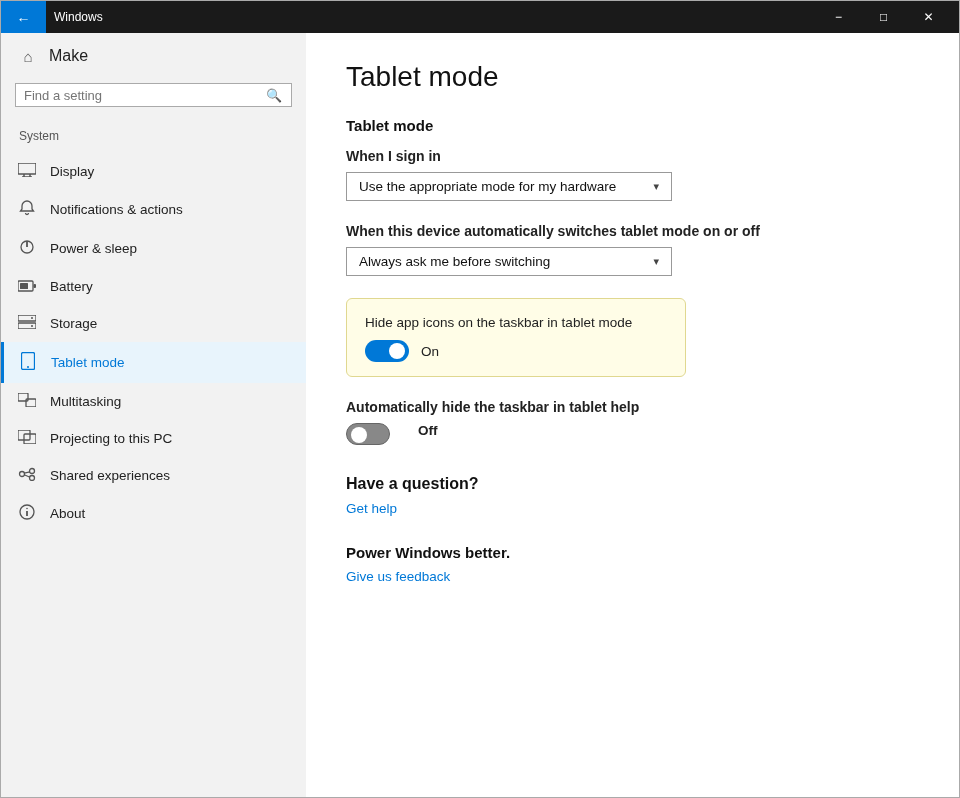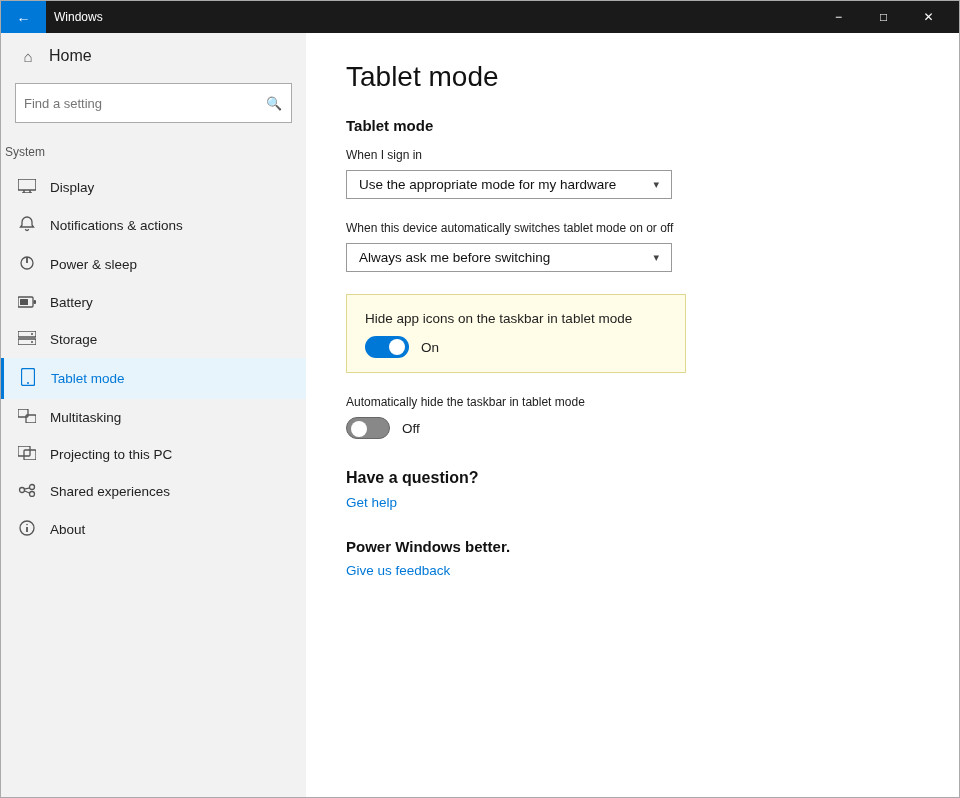--- a/index.html
+++ b/index.html
@@ -83,36 +83,36 @@
       cursor: pointer;
       color: #222;
     }
     .sidebar-search {
       margin: 4px 14px 16px 14px;
       display: flex;
       align-items: center;
       border: 1px solid #aaa;
       background: white;
       padding: 4px 8px;
-      height: 40px;
+      height: 24px;
     }
     .sidebar-search input {
       border: none;
       outline: none;
       flex: 1;
       font-size: 13px;
       color: #555;
       background: transparent;
     }
     .sidebar-search-icon {
       color: #555;
       font-size: 13px;
     }
     .sidebar-section-label {
-      padding: 6px 4px;
+      padding: 6px 18px;
       font-size: 12px;
       color: #555;
       font-weight: 400;
       text-transform: none;
       margin-bottom: 4px;
     }
     .sidebar-item {
       display: flex;
       align-items: center;
       padding: 10px 17px;
@@ -146,23 +146,24 @@
       color: #111;
       margin-bottom: 24px;
     }
     .section-title {
       font-size: 15px;
       font-weight: 600;
       color: #111;
       margin-bottom: 14px;
     }
     .label {
-      font-size: 12px;
+      font-size: 14px;
       color: #222;
       margin-bottom: 8px;
+      font-weight: bold;
     }
     .dropdown-select {
       display: flex;
       align-items: center;
       justify-content: space-between;
       border: 1px solid #999;
       padding: 6px 12px;
       width: 326px;
       cursor: pointer;
       background: white;
@@ -170,21 +171,21 @@
       font-size: 13.5px;
       color: #111;
     }
     .dropdown-arrow {
       font-size: 11px;
       color: #444;
     }
     .highlight-box {
       background: #fffde7;
       border: 1.5px solid #e0d890;
-      border-radius: 0;
+      border-radius: 6px;
       padding: 16px 25px 14px 18px;
       width: 340px;
       margin-bottom: 22px;
     }
     .highlight-label {
       font-size: 13.5px;
       color: #222;
       margin-bottom: 10px;
     }
     .toggle-row {
@@ -217,23 +218,24 @@
       top: 3px;
     }
     .toggle.on .toggle-thumb { right: 4px; }
     .toggle.off .toggle-thumb { left: 4px; }
     .toggle-label {
       font-size: 13.5px;
       color: #222;
     }
     .normal-toggle-row {
       display: flex;
-      align-items: center;
-      gap: 12px;
+      align-items: flex-start;
+      gap: 28px;
       margin-bottom: 30px;
+      font-weight: bold;
     }
     .question-title {
       font-size: 16px;
       font-weight: 600;
       color: #111;
       margin-bottom: 8px;
     }
     .link {
       color: #0078d7;
       font-size: 13.5px;
@@ -264,21 +266,21 @@
       <button class="titlebar-btn">□</button>
       <button class="titlebar-btn close">✕</button>
     </div>
   </div>
 
   <div class="content">
 
     <div class="sidebar">
       <div class="sidebar-home">
         <span class="sidebar-item-icon">⌂</span>
-        <span>Home</span>
+        <span>Make</span>
       </div>
 
       <div class="sidebar-search">
         <input type="text" placeholder="Find a setting" style="">
         <span class="sidebar-search-icon">🔍</span>
       </div>
 
       <div class="sidebar-section-label">System</div>
 
       <div class="sidebar-item">
@@ -413,21 +415,21 @@
       <div class="highlight-box">
         <div class="highlight-label">Hide app icons on the taskbar in tablet mode</div>
         <div class="toggle-row">
           <div class="toggle on">
             <div class="toggle-thumb"></div>
           </div>
           <span class="toggle-label">On</span>
         </div>
       </div>
 
-      <div class="label">Automatically hide the taskbar in tablet mode</div>
+      <div class="label">Automatically hide the taskbar in tablet help</div>
       <div class="normal-toggle-row">
         <div class="toggle off">
           <div class="toggle-thumb"></div>
         </div>
         <span class="toggle-label">Off</span>
       </div>
 
       <div class="question-title">Have a question?</div>
       <a class="link">Get help</a>
 

